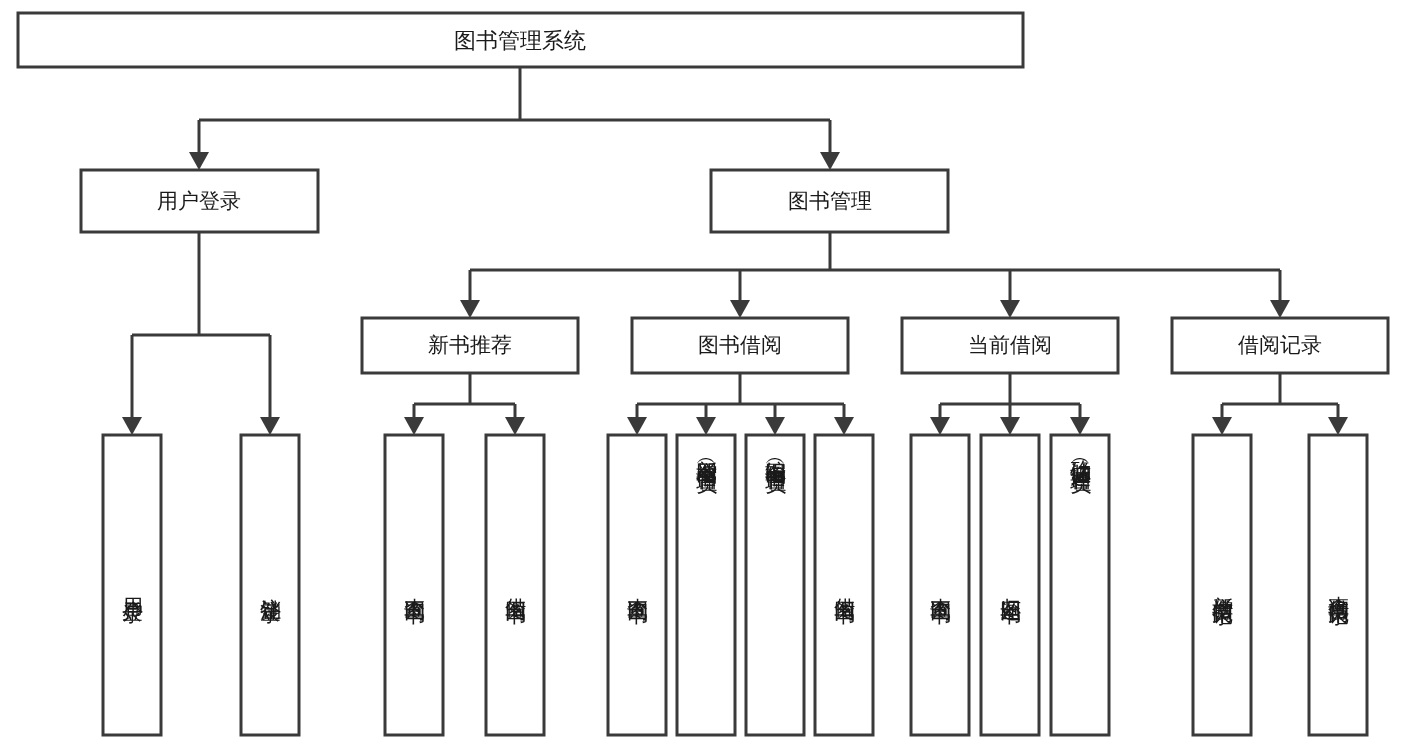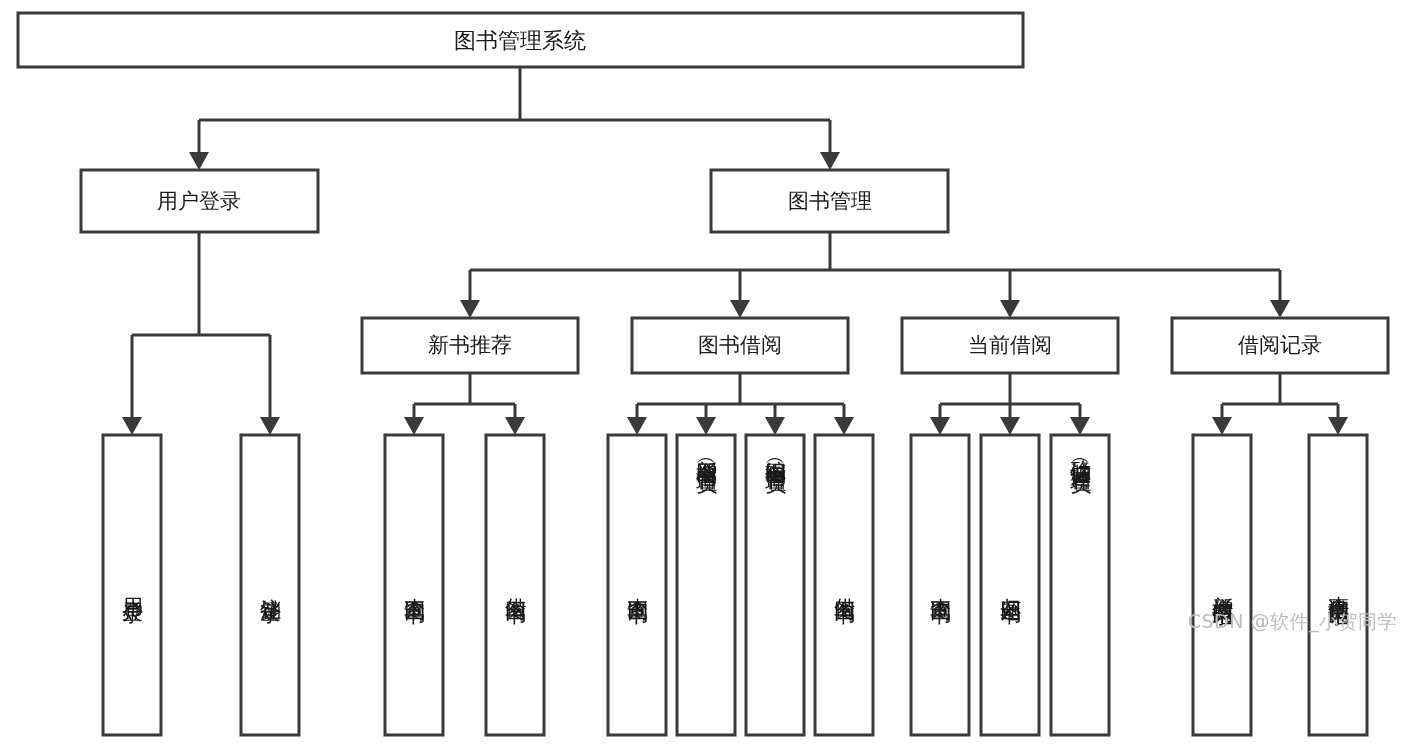--- a/index.html
+++ b/index.html
@@ -207,14 +207,13 @@
   <div class="vlabel" style="left:746px; top:435px; width:58px; height:300px; justify-content:flex-start; padding-top:8px; box-sizing:border-box;">编辑图书（管理员）</div>
   <div class="vlabel" style="left:815px; top:435px; width:58px; height:300px;">借阅图书</div>
 
   <div class="vlabel" style="left:911px; top:435px; width:58px; height:300px;">查询图书</div>
   <div class="vlabel" style="left:981px; top:435px; width:58px; height:300px;">归还图书</div>
   <div class="vlabel" style="left:1051px; top:435px; width:58px; height:300px; justify-content:flex-start; padding-top:8px; box-sizing:border-box;">确认归还（管理员）</div>
 
   <div class="vlabel" style="left:1193px; top:435px; width:58px; height:300px;">新增借阅记录</div>
   <div class="vlabel" style="left:1309px; top:435px; width:58px; height:300px;">查询借阅记录</div>
 
-  <div class="watermark">CSDN @软件_小贺同学</div>
 </div>
 
 </body></html>

